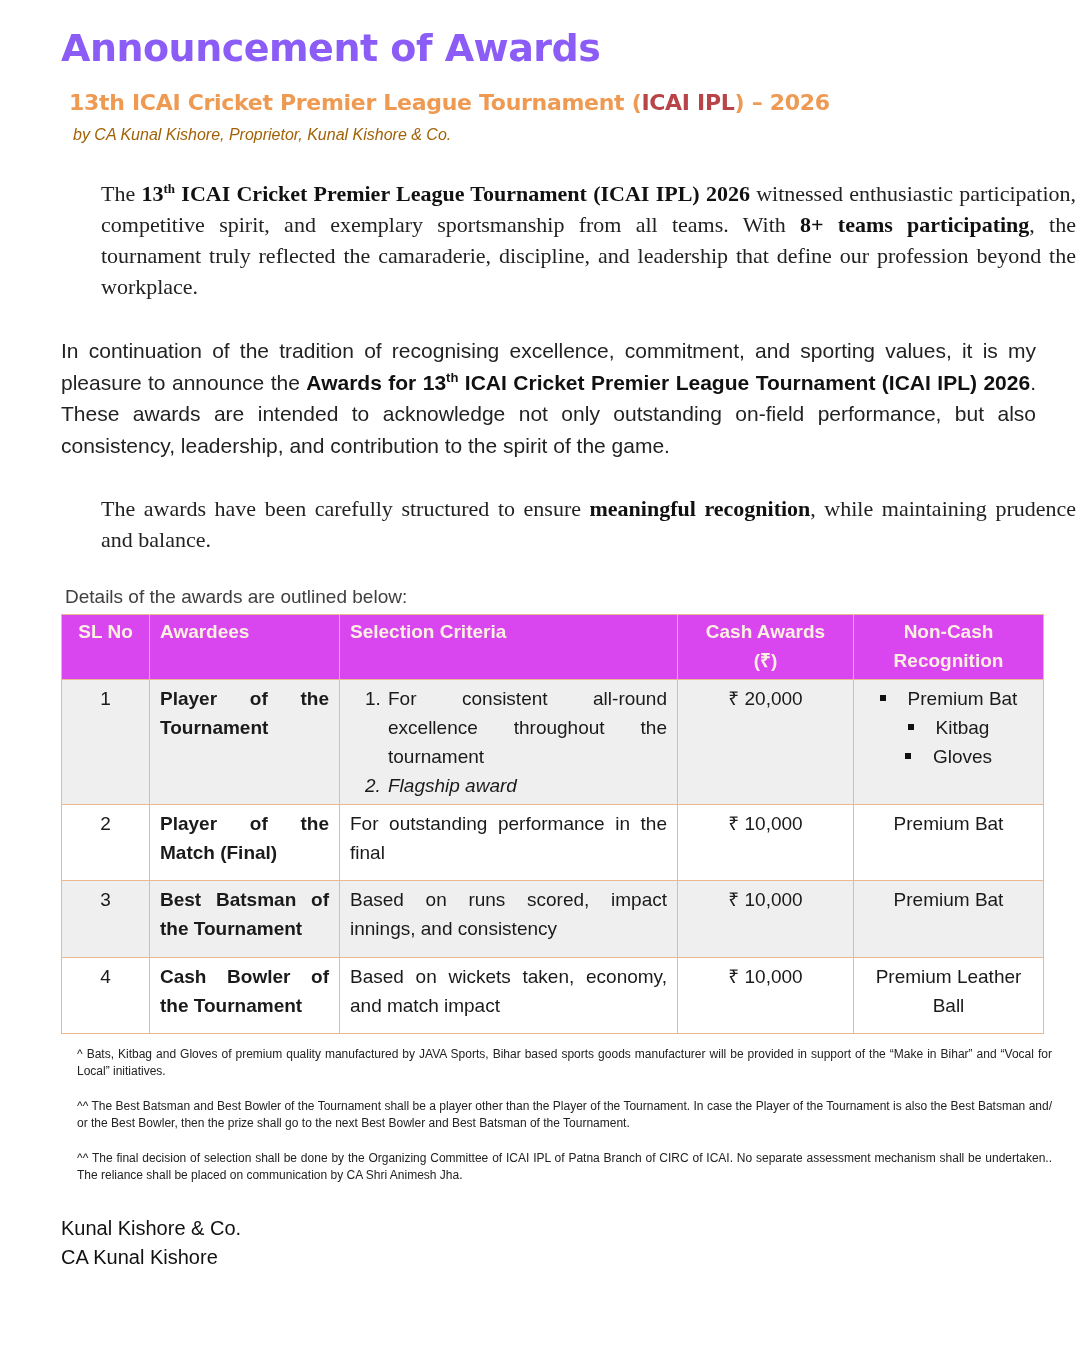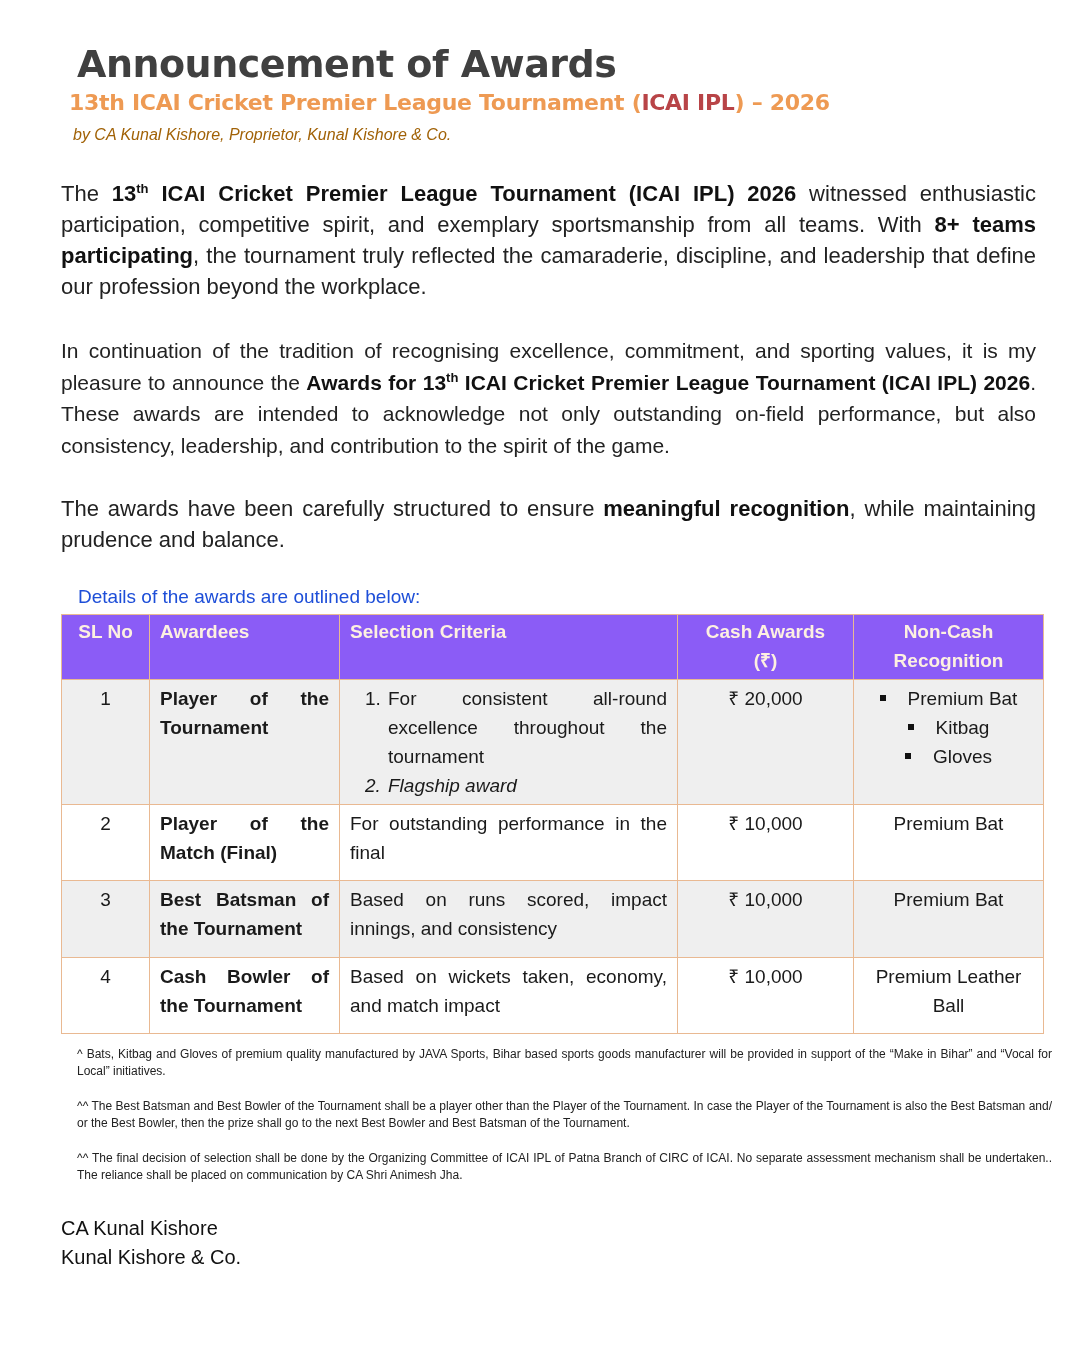--- a/index.html
+++ b/index.html
@@ -1,57 +1,57 @@
 <!DOCTYPE html>
 <html><head>
 <meta charset="utf-8">
 <style>
   html, body { margin: 0; padding: 0; background: #ffffff; }
   body { width: 1091px; height: 1368px; position: relative; overflow: hidden; color: #1a1a1a; }
   .page { position: absolute; left: 61px; top: 0; width: 975px; }
 
   .title {
-    position: absolute; left: 0; top: 26px; margin: 16px;
+    position: absolute; left: 0; top: 26px; margin: 0;
     font-family: "DejaVu Sans", sans-serif; font-weight: bold;
-    font-size: 38px; color: #404040; letter-spacing: -0.5px; white-space: nowrap;
+    font-size: 38px; color: #8b5cf6; letter-spacing: -0.5px; white-space: nowrap;
   }
   .subtitle {
     position: absolute; left: 8px; top: 90px; margin: 0;
     font-family: "DejaVu Sans", sans-serif; font-weight: bold;
     font-size: 22px; color: #ee9a53; white-space: nowrap; letter-spacing: -0.3px;
   }
   .subtitle .hl { color: #b84447; }
   .byline {
     position: absolute; left: 12px; top: 126px;
     font-family: "Liberation Sans", sans-serif; font-style: italic;
     font-size: 16px; color: #a16207;
   }
 
   .para { position: absolute; left: 0; width: 975px; margin: 0; text-align: justify; }
-  .serif { font-family: Liberation Sans, sans-serif; font-size: 22px; line-height: 31px; color: #222; }
+  .serif { font-family: Liberation Serif, serif; font-size: 22px; line-height: 31px; color: #222; margin-left: 40px; }
   .sans  { font-family: "Liberation Sans", sans-serif; font-size: 21px; line-height: 31.5px; color: #222; }
   .para b { font-weight: bold; color: #111; }
   .para sup { font-size: 13px; line-height: 0; }
 
   .table-caption {
-    position: absolute; left: 17px; top: 586px;
-    font-family: "Liberation Sans", sans-serif; font-size: 19px; color: #1d4ed8;
+    position: absolute; left: 4px; top: 586px;
+    font-family: "Liberation Sans", sans-serif; font-size: 19px; color: #404040;
   }
 
   table.awards {
     position: absolute; left: 0; top: 614px; width: 982px;
     border-collapse: collapse; table-layout: fixed;
     font-family: "Liberation Sans", sans-serif; font-size: 19px; color: #1a1a1a;
   }
   table.awards th, table.awards td {
     border: 1px solid #e9b992; vertical-align: top; padding: 4px 10px;
     line-height: 29px;
   }
   table.awards thead th {
-    background: #8b5cf6; color: #fdf0e1; font-weight: bold; text-align: left;
+    background: #d946ef; color: #fdf0e1; font-weight: bold; text-align: left;
     height: 50px; padding-top: 2px;
   }
   table.awards thead th.center { text-align: center; }
   table.awards tbody tr.shade td { background: #efefef; }
   table.awards tbody tr.plain td { background: #ffffff; }
   td.sl { text-align: center; }
   td.awardee { font-weight: bold; text-align: justify; text-align-last: auto; }
   td.crit { text-align: justify; margin-top: 48px; }
   td.cash { text-align: center; }
   td.noncash { text-align: center; }
@@ -155,17 +155,17 @@
     </tbody>
   </table>
 
   <div class="notes">
     <p>^ Bats, Kitbag and Gloves of premium quality manufactured by JAVA Sports, Bihar based sports goods manufacturer will be provided in support of the “Make in Bihar” and “Vocal for Local” initiatives.</p>
     <p>^^ The Best Batsman and Best Bowler of the Tournament shall be a player other than the Player of the Tournament. In case the Player of the Tournament is also the Best Batsman and/ or the Best Bowler, then the prize shall go to the next Best Bowler and Best Batsman of the Tournament.</p>
     <p>^^ The final decision of selection shall be done by the Organizing Committee of ICAI IPL of Patna Branch of CIRC of ICAI. No separate assessment mechanism shall be undertaken.. The reliance shall be placed on communication by CA Shri Animesh Jha.</p>
   </div>
 
   <div class="signoff">
+    <div>Kunal Kishore &amp; Co.</div>
     <div>CA Kunal Kishore</div>
-    <div>Kunal Kishore &amp; Co.</div>
   </div>
 
 </div>
 
 </body></html>

